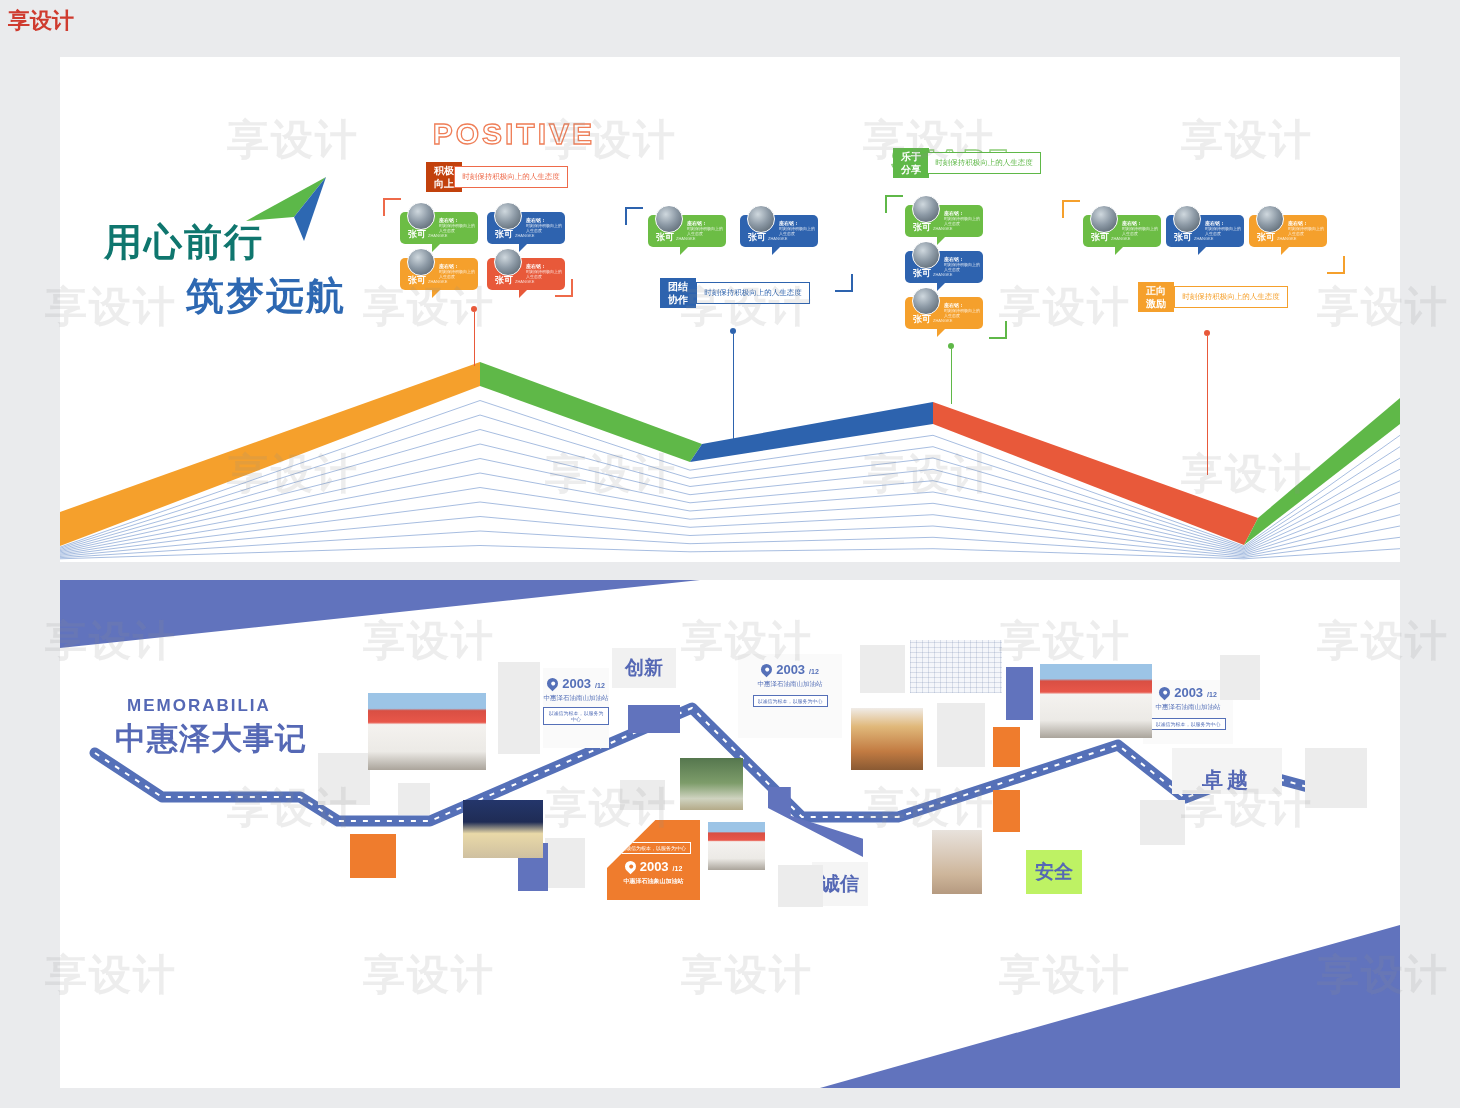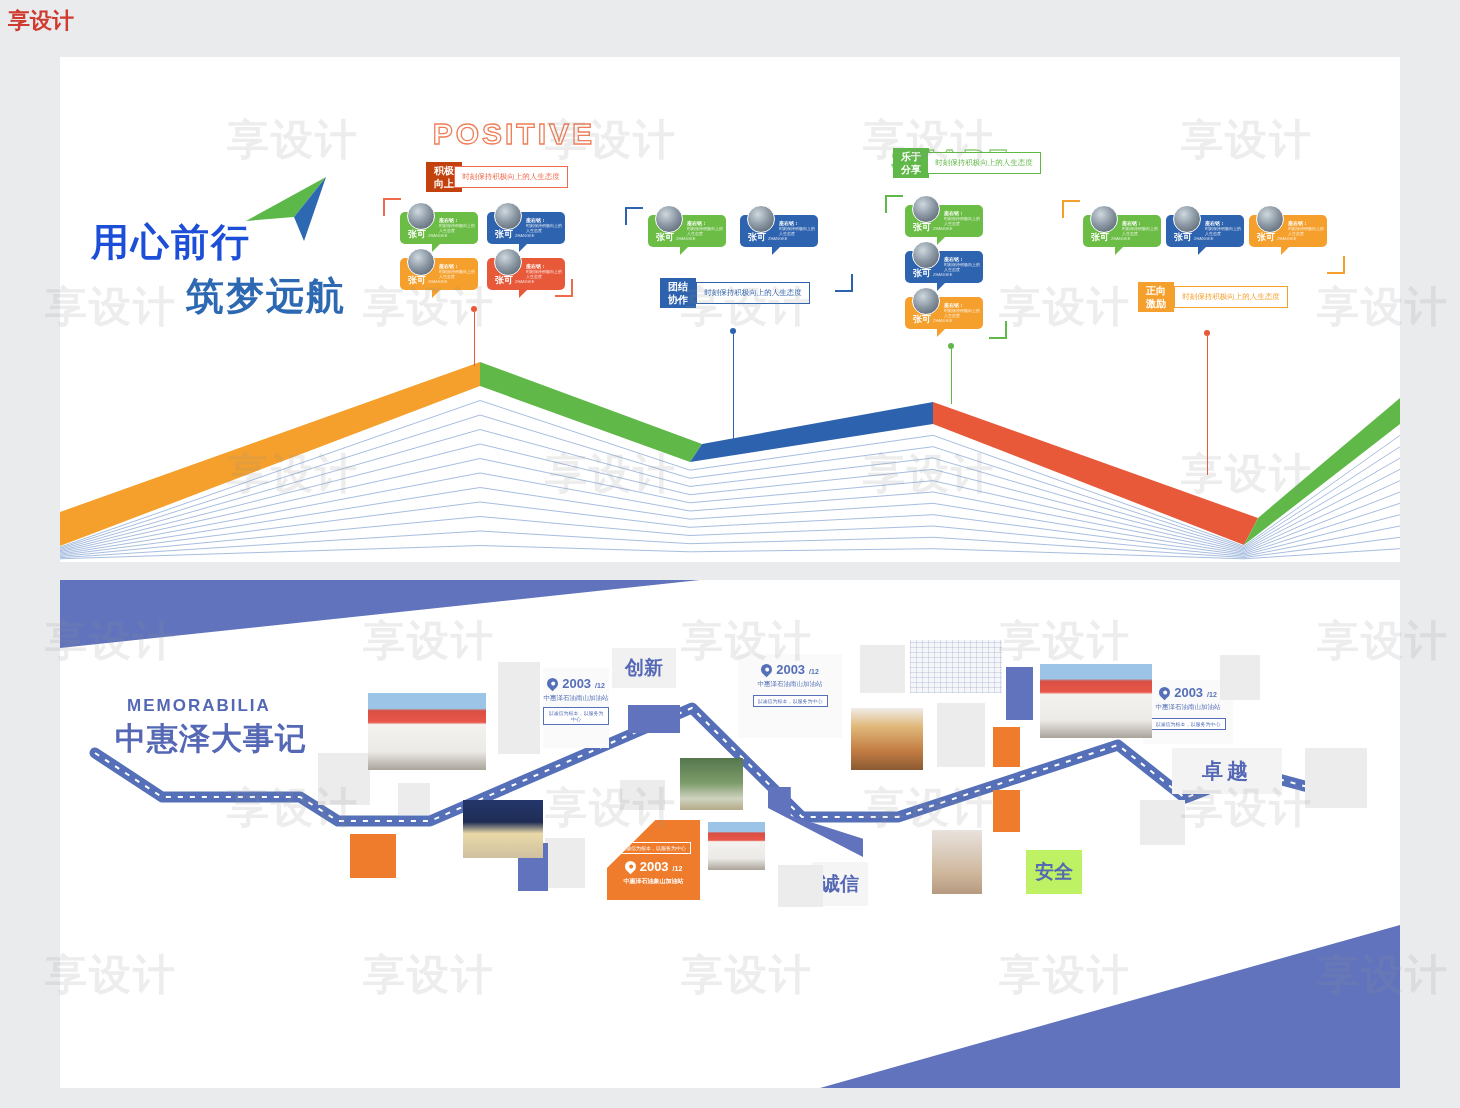--- a/index.html
+++ b/index.html
@@ -4,21 +4,21 @@
 <style>
   html,body{margin:0;padding:0;}
   body{width:1460px;height:1108px;background:#eaebed;position:relative;overflow:hidden;
        font-family:"Liberation Sans","DejaVu Sans",sans-serif;}
   
   .panel{position:absolute;background:#ffffff;}
   #panel1{left:60px;top:57px;width:1340px;height:505px;}
   #panel2{left:60px;top:580px;width:1340px;height:508px;}
   
   .slogan{position:absolute;font-weight:800;font-size:38px;letter-spacing:2px;}
-  #slogan1{left:31px;top:160px;color:#1d4ed8;}
+  #slogan1{left:44px;top:160px;color:#0f766e;}
   #slogan2{left:126px;top:214px;color:#2d68b2;}
   #plane{left:186px;top:118px;position:absolute;}
   
   .sec-title{position:absolute;font-weight:800;font-size:30px;letter-spacing:3px;
              color:transparent;text-align:center;}
   #t-positive{left:295px;top:60px;width:240px;text-align:right;-webkit-text-stroke:1.3px #ef7e57;}
   #t-teamwork{left:539px;top:110px;width:260px;-webkit-text-stroke:1.3px #6fa3d8;}
   #t-share{left:796px;top:62px;width:190px;margin-top:24px;-webkit-text-stroke:1.3px #8fce7a;}
   #t-excitation{left:990px;top:110px;width:290px;-webkit-text-stroke:1.3px #f2a94f;}
   
@@ -67,21 +67,21 @@
      background-image:repeating-linear-gradient(0deg,rgba(110,130,170,.22) 0 1px,transparent 1px 5px),
                       repeating-linear-gradient(90deg,rgba(110,130,170,.22) 0 1px,transparent 1px 6px);}
   #blueflag{position:absolute;left:708px;top:207px;width:95px;height:70px;background:#6173bd;
      clip-path:polygon(0% 0%,24% 0%,24% 41%,100% 74%,100% 100%,0% 30%);}
   
   .vlabel{position:absolute;background:#f1f1f1;color:#5568b5;font-weight:800;
           display:flex;align-items:center;justify-content:center;}
   #v-0{left:552px;top:68px;width:64px;height:40px;font-size:19px;}
   #v-1{left:752px;top:282px;width:56px;height:44px;font-size:19px;background:#f5f5f5;}
   #v-2{left:966px;top:270px;width:56px;height:44px;font-size:19px;background:#bef264;}
-  #v-3{left:1112px;top:168px;width:110px;height:46px;font-size:21px;letter-spacing:4px;background:#f3f3f3;}
+  #v-3{left:1112px;top:168px;width:110px;height:46px;font-size:21px;letter-spacing:4px;background:#f3f3f3;align-items:flex-end;}
   
   .mcard{position:absolute;background:#fafafa;color:#5570b8;text-align:center;box-sizing:border-box;padding-top:8px;}
   .mrow{display:flex;align-items:center;justify-content:center;gap:4px;}
   .pin{width:11px;height:11px;background:#5570b8;border-radius:50% 50% 50% 0;
        transform:rotate(-45deg);position:relative;display:inline-block;}
   .pin::after{content:"";position:absolute;left:3.5px;top:3.5px;width:4px;height:4px;border-radius:50%;background:#fff;}
   .myear{font-size:13px;font-weight:800;}
   .mmonth{font-size:7px;font-weight:700;align-self:flex-end;padding-bottom:2px;}
   .mstation{font-size:6.5px;margin-top:3px;}
   .mslogan{font-size:5px;border:1px solid #5570b8;display:inline-block;padding:2px 4px;margin-top:4px;background:#fff;}

